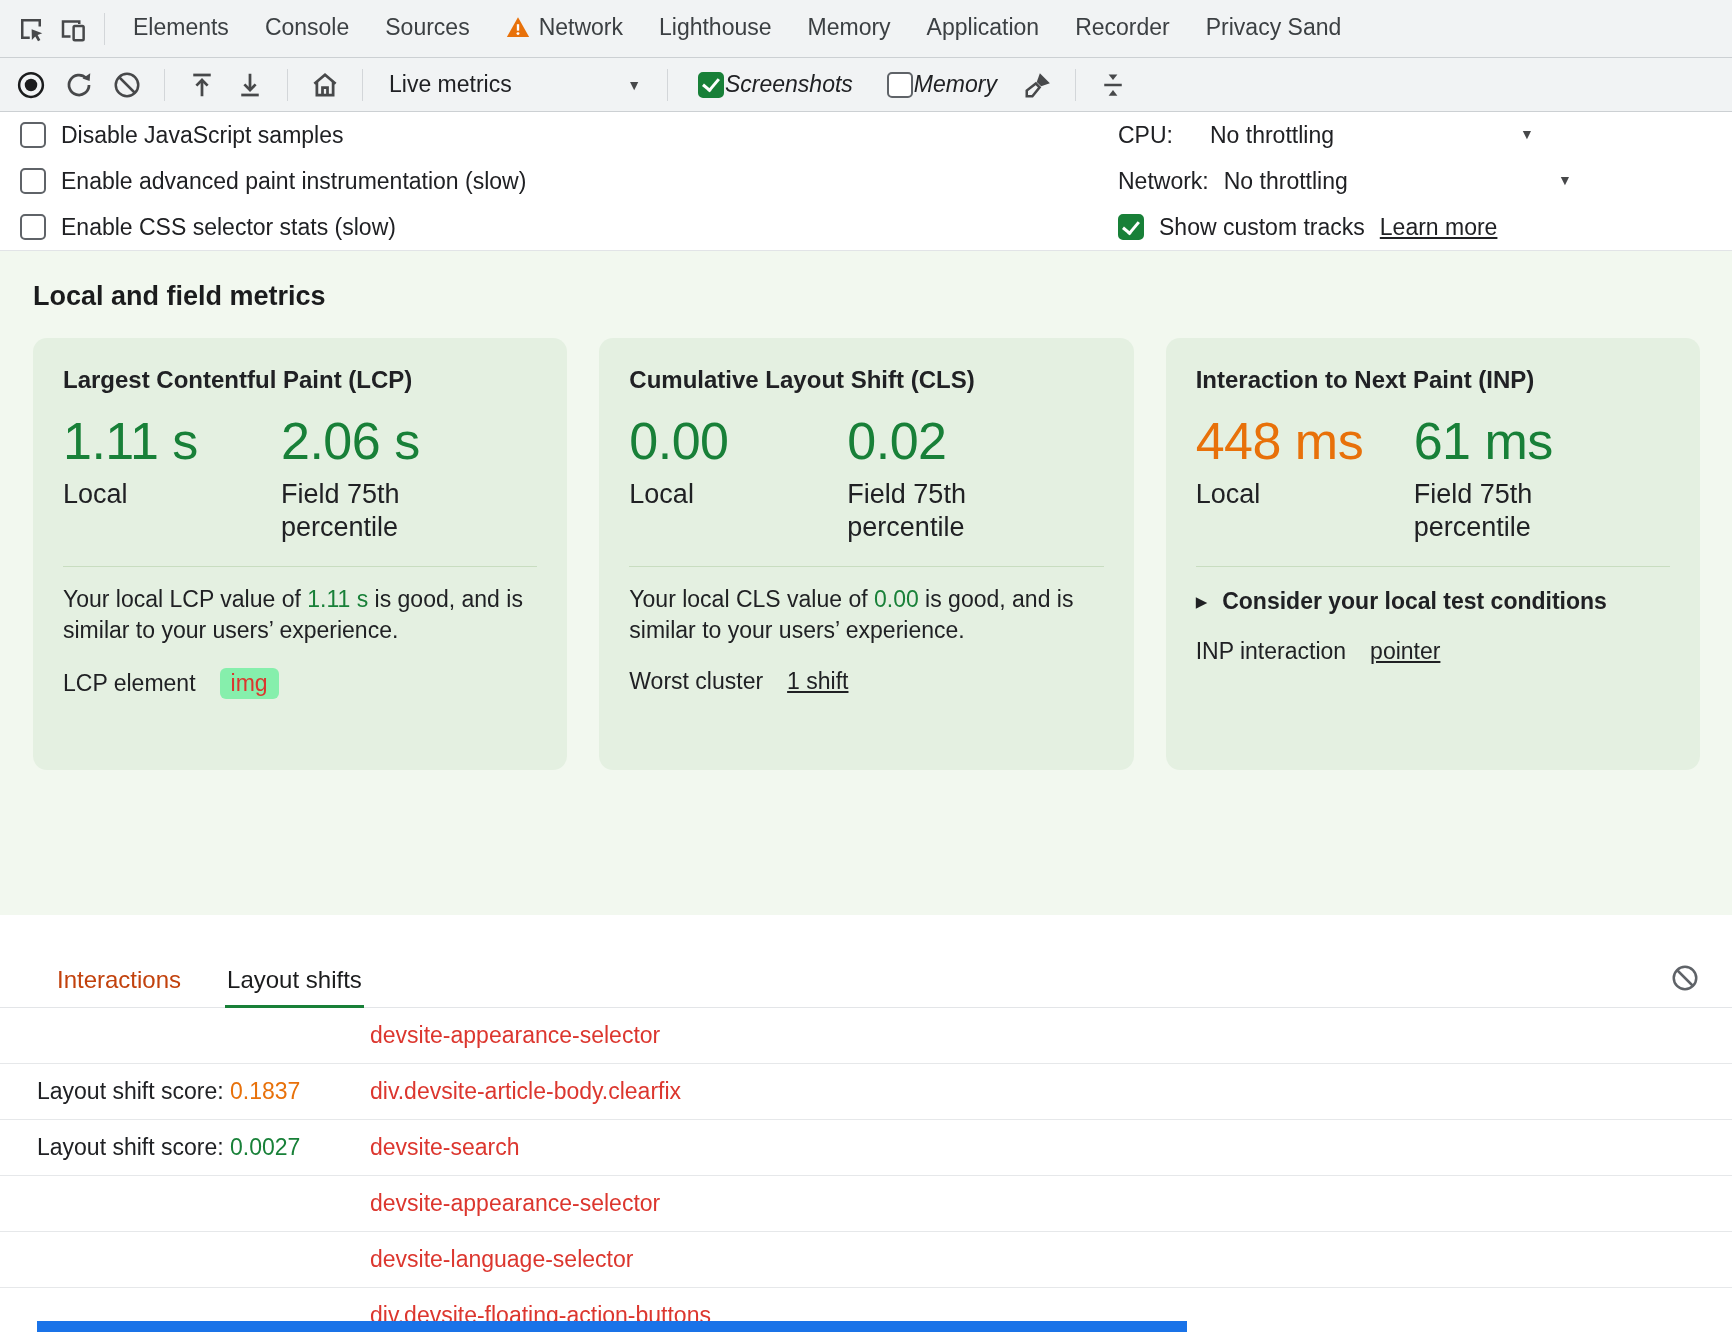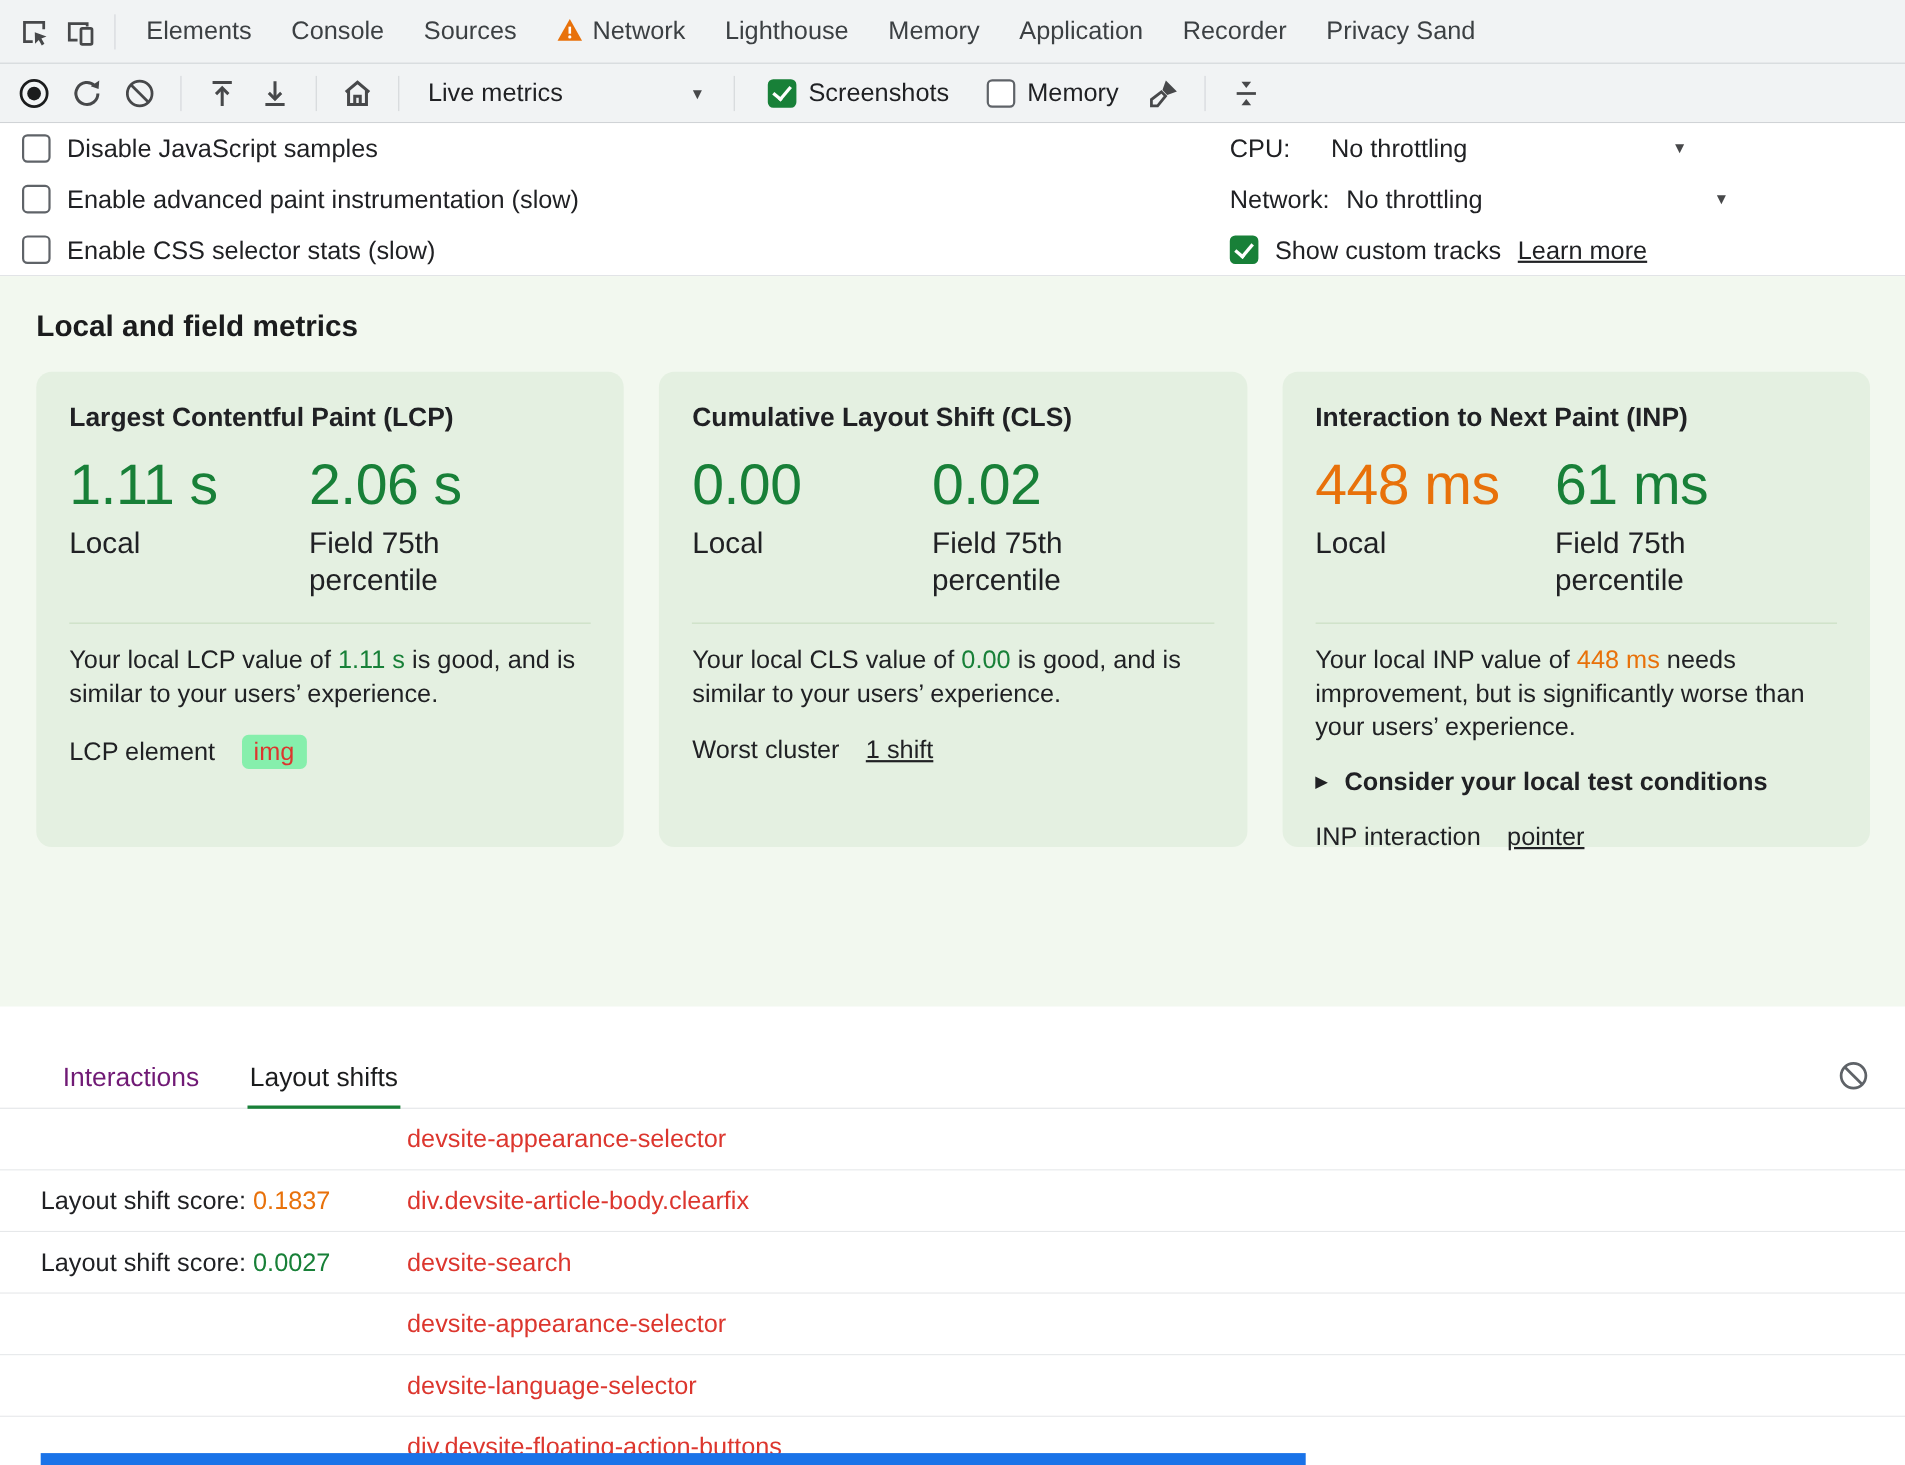--- a/index.html
+++ b/index.html
@@ -34,21 +34,21 @@
   
   .toolbar {
     height: 54px; background: #f1f3f4; border-bottom: 1px solid #ccd0d3;
     display: flex; align-items: center; padding: 0 10px; gap: 6px;
   }
   .select {
     display: flex; align-items: center; justify-content: space-between;
     width: 272px; padding: 0 10px; height: 40px; border-radius: 6px;
   }
   .dd-arrow { font-size: 14px; color: #47484a; line-height: 1; }
-  .check { display: flex; align-items: center; gap: 11px; margin: 0 14px; white-space: nowrap; }
+  .check { display: flex; align-items: center; gap: 1px; margin: 0 14px; white-space: nowrap; font-style: italic; }
   .cb {
     width: 26px; height: 26px; border: 2px solid #5f6368; border-radius: 5px; background: #fff;
     display: flex; align-items: center; justify-content: center; flex: none;
   }
   .cb.checked { background: var(--accent-green, #188038); border-color: var(--accent-green, #188038); }
   .cb.checked::after {
     content: ""; display: block; width: 7px; height: 13px;
     border: solid #fff; border-width: 0 3px 3px 0; transform: rotate(40deg); margin-top: -3px;
   }
 
@@ -86,21 +86,21 @@
   .tri { font-size: 15px; line-height: 1; }
   .learn-link { display: inline-block; margin-top: 30px; }
 
   
   .log { background: #fff; }
   .log-tabs {
     position: relative; margin-top: 41px; height: 52px;
     display: flex; align-items: flex-end; padding-left: 55px; gap: 42px;
     border-bottom: 1px solid #e3e5e8;
   }
-  .log-tab { padding: 10px 2px 11px; font-size: 24px; color: #701a75; border-bottom: 3px solid transparent; margin-bottom: -1px; cursor: default; }
+  .log-tab { padding: 10px 2px 11px; font-size: 24px; color: #c2410c; border-bottom: 3px solid transparent; margin-bottom: -1px; cursor: default; }
   .log-tab.selected { color: #1b1c1d; border-bottom-color: var(--accent-green, #188038); }
   .log-clear { position: absolute; right: 26px; bottom: 8px; }
   .log-row { height: 56px; display: flex; align-items: center; padding-left: 37px; border-bottom: 1px solid #e6e8ea; }
   .log-left { width: 333px; flex: none; }
   .log-node { color: var(--error-red, #dc362e); cursor: pointer; }
 
   .blue-bar {
     position: absolute; bottom: 0; left: 37px; width: 1150px; height: 11px;
     background: var(--highlight-blue, #1a73e8);
   }
@@ -318,21 +318,20 @@
         <div class="val-col">
           <div class="val orange">448 ms</div>
           <div class="val-label">Local</div>
         </div>
         <div class="val-col">
           <div class="val green">61 ms</div>
           <div class="val-label">Field 75th percentile</div>
         </div>
       </div>
       <hr class="card-div">
-      <p class="card-desc"><span>Your local INP value of </span><span class="dv orange">448 ms</span><span> needs improvement, but is significantly worse than your users’ experience.</span></p>
       <div class="disclosure">
         <span class="tri">▶</span>
         <span>Consider your local test conditions</span>
       </div>
       <div class="card-footer">
         <span>INP interaction</span>
         <a class="ulink">pointer</a>
       </div>
     </section>
   </div>

